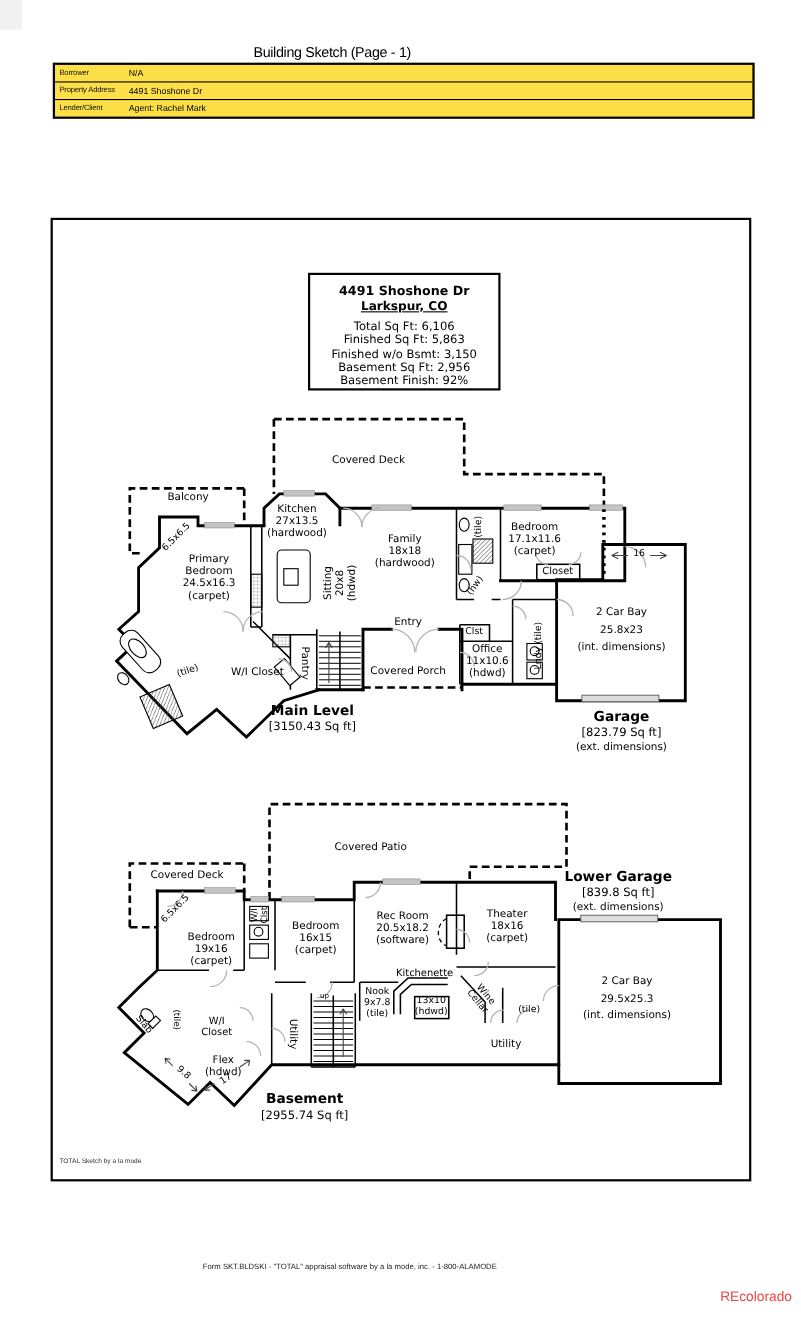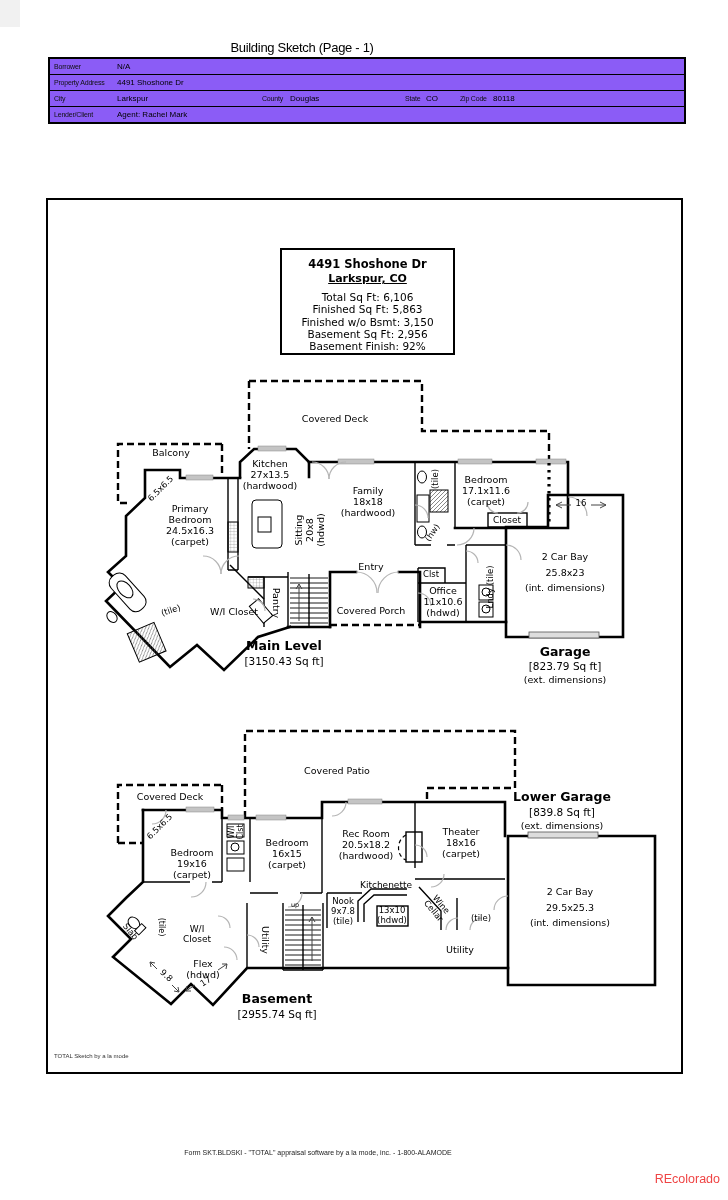--- a/index.html
+++ b/index.html
@@ -7,21 +7,21 @@
        font-family:"Liberation Sans",sans-serif;color:#000;}
   
   .doc-title{position:absolute;left:302px;top:47px;transform:translate(-50%,-50%);
     font-weight:normal;font-size:13px;letter-spacing:-0.3px;white-space:nowrap;}
   .doc-footer{position:absolute;left:318px;top:1152px;transform:translate(-50%,-50%);
     font-size:7px;color:#222;white-space:nowrap;}
   .watermark{position:absolute;right:8px;top:1172px;font-size:12.5px;color:#ef4444;}
   .credit{position:absolute;left:54px;top:1053px;font-size:6px;color:#333;}
   .corner-artifact{position:absolute;left:0;top:0;width:20px;height:27px;background:#f1f1f1;}
   
-  .hdr-table{position:absolute;left:48px;top:57px;width:634px;border:2px solid #000;background:#8b5cf6;}
+  .hdr-table{position:absolute;left:48px;top:57px;width:634px;border:2px solid #000;background:#fde047;}
   .trow{position:relative;height:15px;line-height:15px;}
   .trow + .trow{border-top:1px solid #000;}
   .tlabel{position:absolute;font-size:7px;color:#111;letter-spacing:-0.2px;}
   .tval{position:absolute;font-size:8px;color:#000;}
   
   .sketch-box{position:absolute;left:46px;top:198px;width:633px;height:872px;border:2.5px solid #000;background:#fff;}
   
   .info-box{position:absolute;left:280px;top:248px;width:175px;height:107px;border:2px solid #000;
     text-align:center;font-family:"DejaVu Sans",sans-serif;box-sizing:border-box;padding-top:7px;}
   .ib-title{font-size:11.5px;font-weight:bold;margin-bottom:1px;}
@@ -69,30 +69,20 @@
 <div class="doc-title">Building Sketch (Page - 1)</div>
 
 <div class="hdr-table">
   <div class="trow">
     <span class="tlabel" style="left:4px">Borrower</span>
     <span class="tval" style="left:67px">N/A</span>
   </div>
   <div class="trow">
     <span class="tlabel" style="left:4px">Property Address</span>
     <span class="tval" style="left:67px">4491 Shoshone Dr</span>
-  </div>
-  <div class="trow">
-    <span class="tlabel" style="left:4px">City</span>
-    <span class="tval" style="left:67px">Larkspur</span>
-    <span class="tlabel" style="left:212px">County</span>
-    <span class="tval" style="left:240px">Douglas</span>
-    <span class="tlabel" style="left:355px">State</span>
-    <span class="tval" style="left:376px">CO</span>
-    <span class="tlabel" style="left:410px">Zip Code</span>
-    <span class="tval" style="left:443px">80118</span>
   </div>
   <div class="trow">
     <span class="tlabel" style="left:4px">Lender/Client</span>
     <span class="tval" style="left:67px">Agent: Rachel Mark</span>
   </div>
 </div>
 
 <div class="sketch-box"></div>
 
 <svg width="728" height="1200" viewBox="0 0 728 1200">
@@ -308,21 +298,21 @@
 <div class="lbl" style="left:192px;top:864px">Bedroom
 19x16
 (carpet)</div>
 <div class="lbl x8 r90" style="left:236px;top:832px">W/I
 Clst</div>
 <div class="lbl" style="left:287px;top:854px">Bedroom
 16x15
 (carpet)</div>
 <div class="lbl" style="left:366px;top:845px">Rec Room
 20.5x18.2
-(hardwood)</div>
+(software)</div>
 <div class="lbl" style="left:461px;top:843px">Theater
 18x16
 (carpet)</div>
 <div class="lbl s9" style="left:386px;top:885px">Kitchenette</div>
 <div class="lbl sm" style="left:343px;top:912px">Nook
 9x7.8
 (tile)</div>
 <div class="lbl sm" style="left:392px;top:916px">13x10
 (hdwd)</div>
 <div class="lbl sm r50c" style="left:437px;top:908px">Wine

